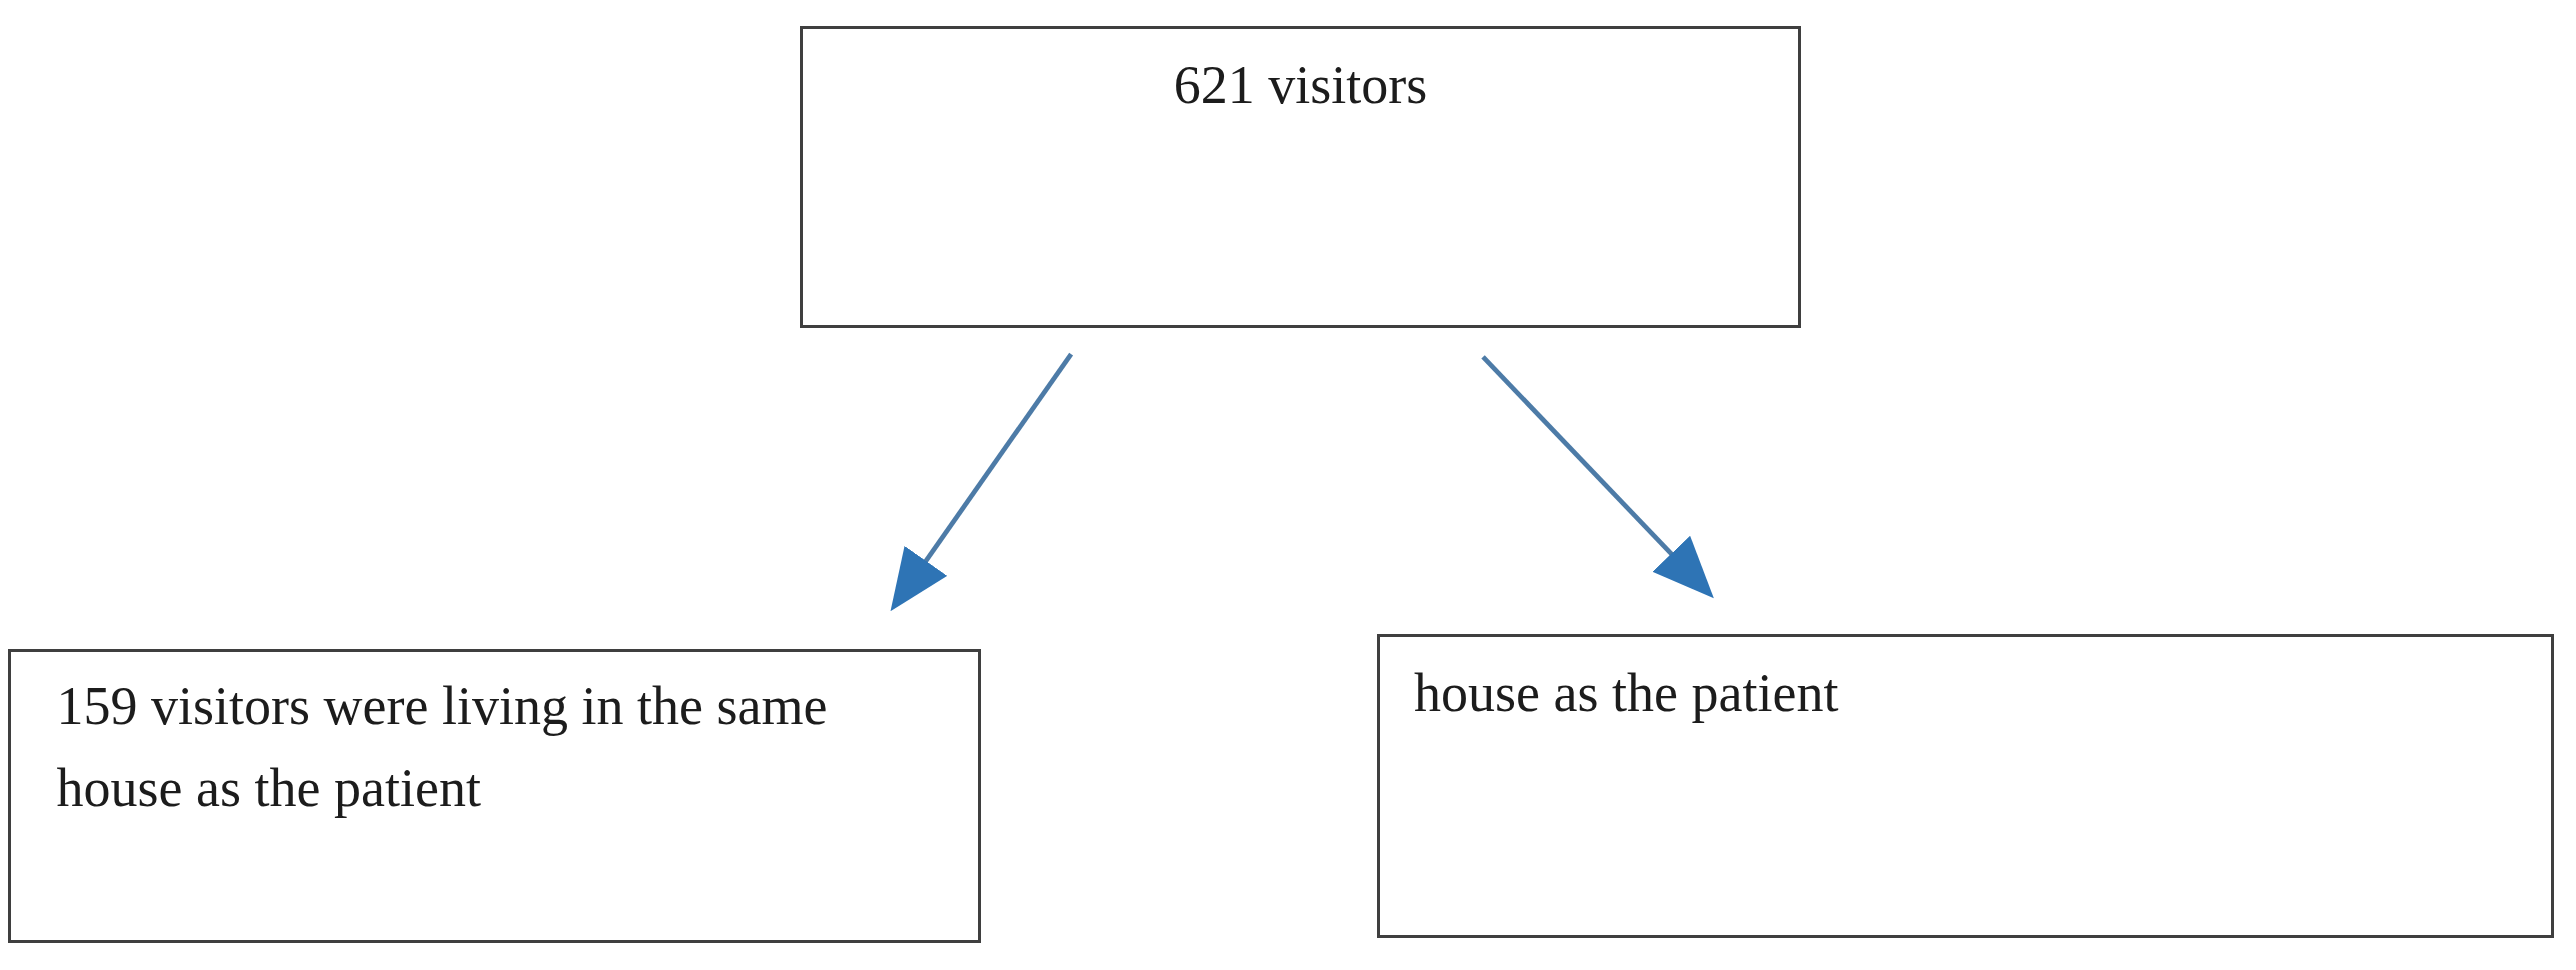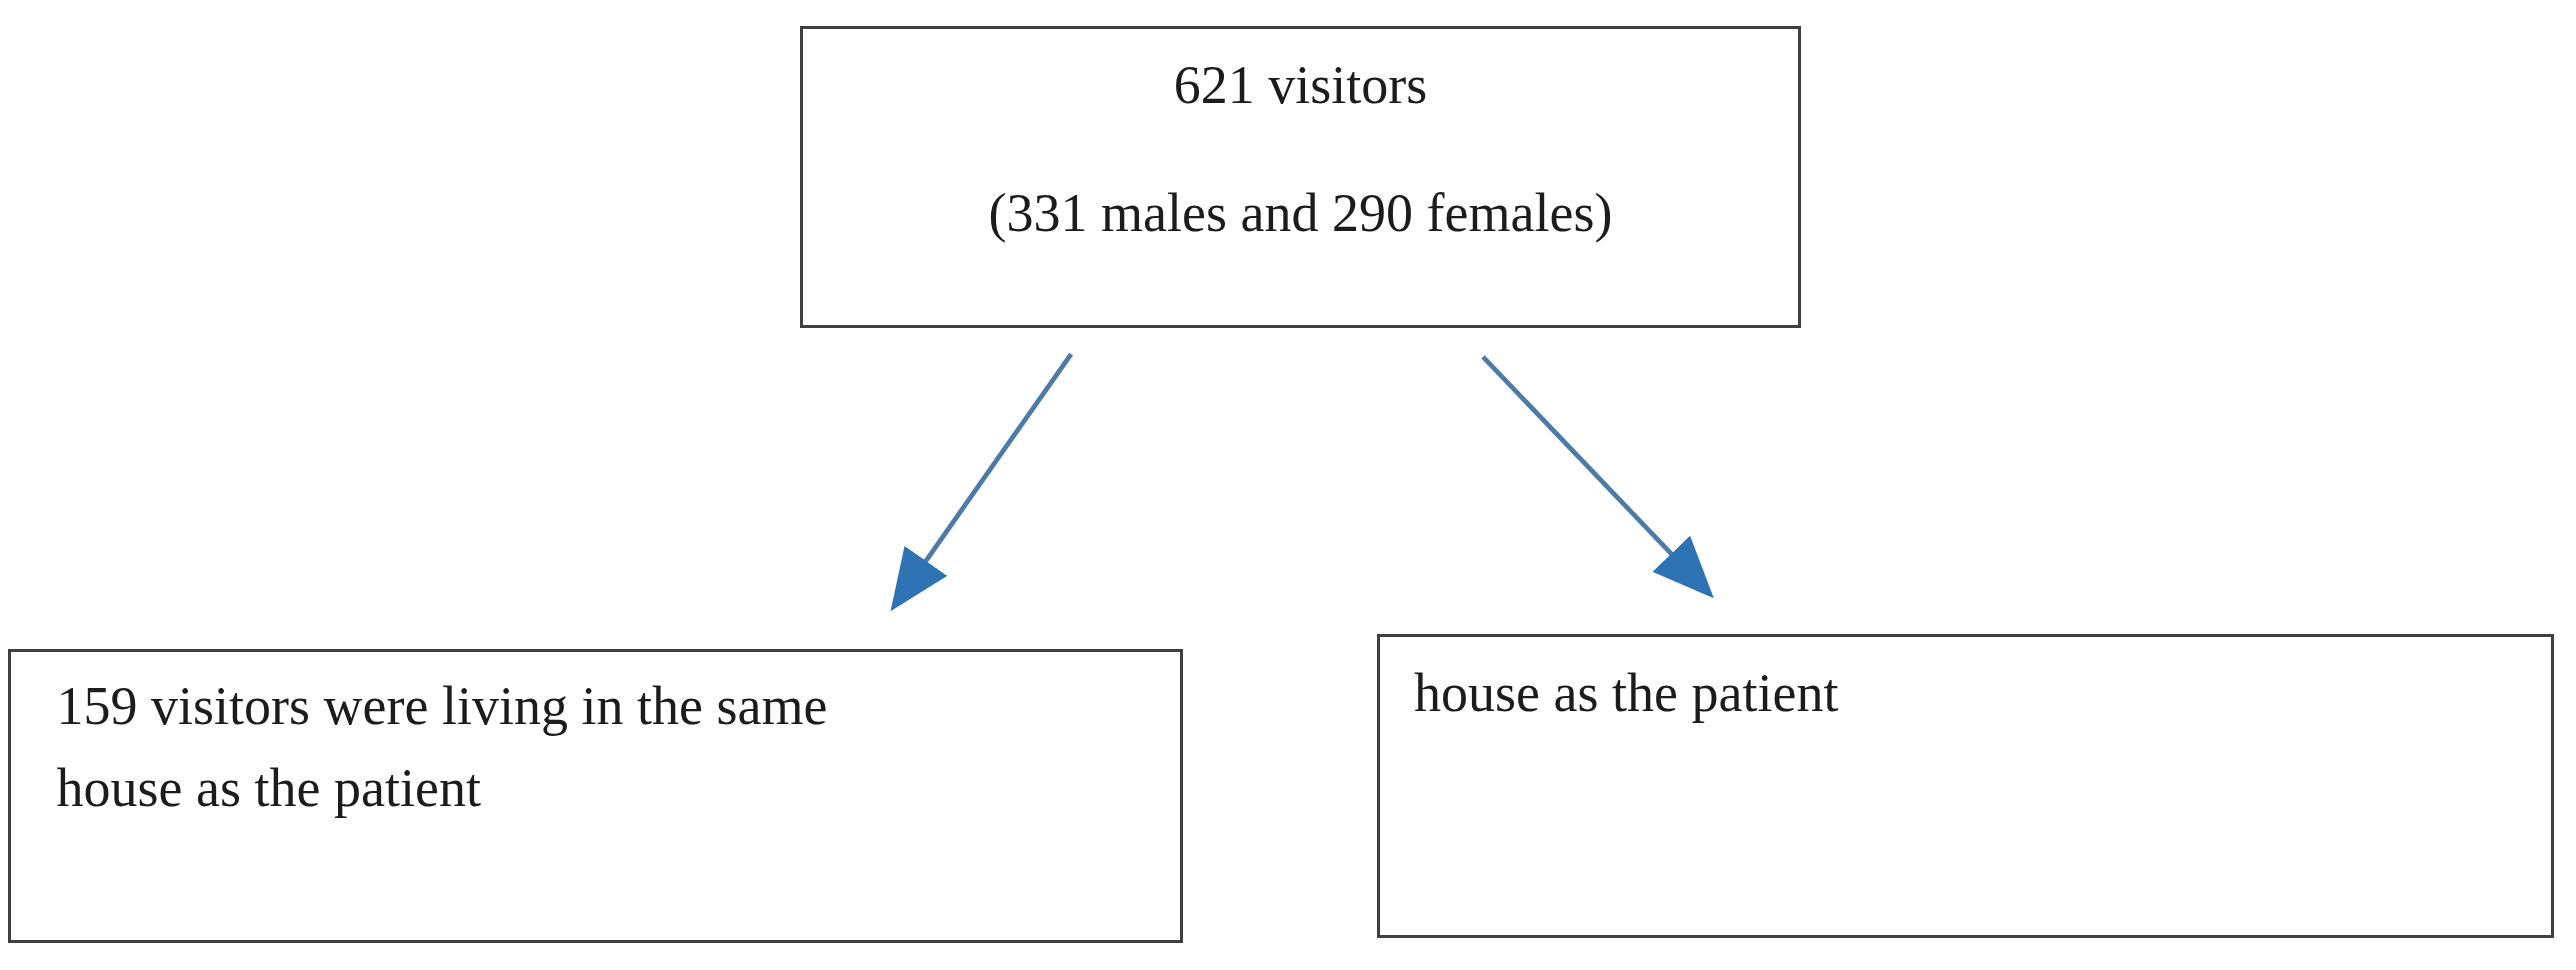--- a/index.html
+++ b/index.html
@@ -35,21 +35,21 @@
     height: 302px;
     text-align: center;
     padding-top: 15px;
   }
   #top-box .line2 {
     margin-top: 46px;
   }
   #left-box {
     left: 7.6px;
     top: 649px;
-    width: 1175px;
+    width: 973px;
     height: 294px;
     text-align: left;
     padding: 13.3px 23px 0 46px;
   }
   #right-box {
     left: 1377px;
     top: 634px;
     width: 1177px;
     height: 304px;
     text-align: left;
@@ -62,21 +62,20 @@
     pointer-events: none;
   }
 </style>
 </head>
 <body>
 
 <div class="canvas">
 
   <div class="box" id="top-box">
     <div class="line line1">621 visitors</div>
-    <div class="line line2">(331 males and 290 females)</div>
   </div>
 
   <svg class="arrows" width="2576" height="970" viewBox="0 0 2713 1022">
     <defs>
       <marker id="arrowhead" markerWidth="13" markerHeight="11" refX="11.5" refY="5.5" orient="auto">
         <polygon points="0 0, 13 5.5, 0 11" fill="#2e74b5"></polygon>
       </marker>
     </defs>
     <line x1="1128" y1="373" x2="942" y2="638" stroke-width="5" marker-end="url(#arrowhead)" stroke="#4d7ba7"></line>
     <line x1="1562" y1="376" x2="1800" y2="625" stroke-width="5" marker-end="url(#arrowhead)" stroke="#4d7ba7"></line>

